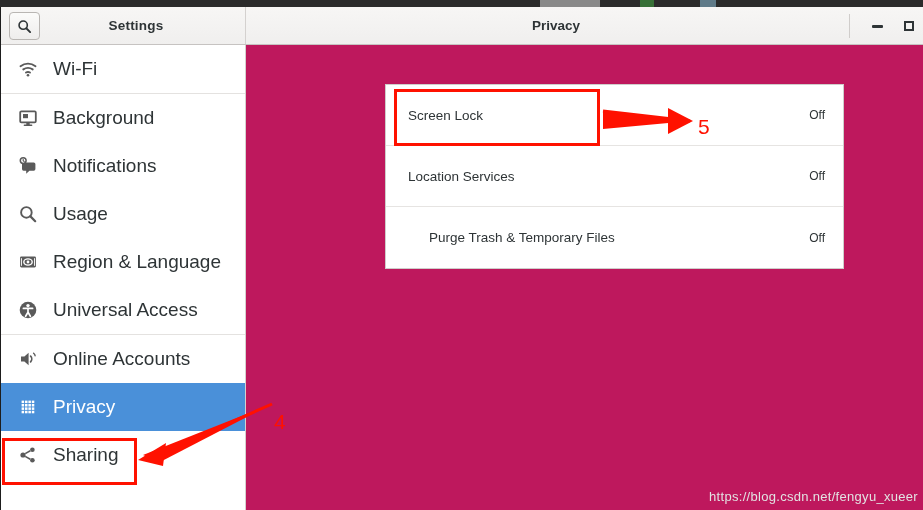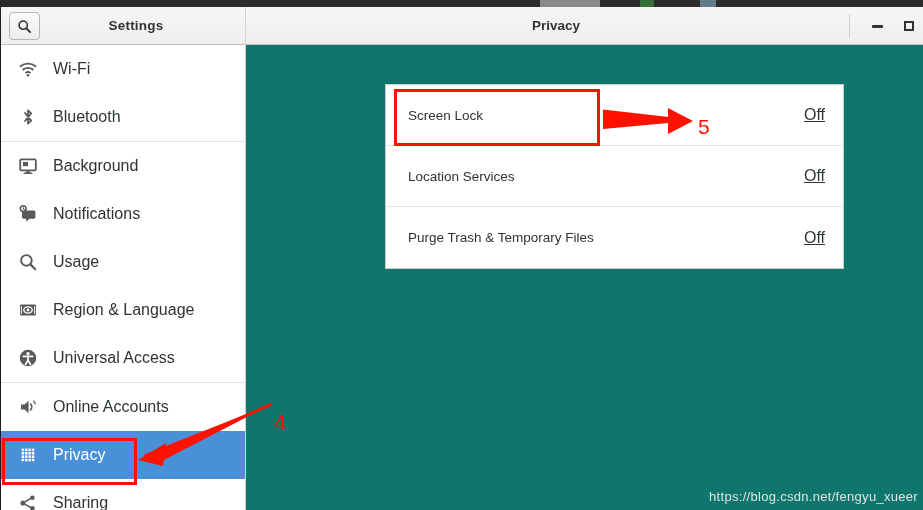--- a/index.html
+++ b/index.html
@@ -76,42 +76,42 @@
     background:#ffffff; border-right:1px solid #d4d1cf; overflow:hidden;
   }
   .side-item {
     position:relative; height:48px; display:flex; align-items:center;
     padding-left:16px; cursor:pointer;
   }
   .side-item .ico {
     width:22px; height:22px; display:flex; align-items:center; justify-content:center;
     margin-right:14px; flex:0 0 22px;
   }
-  .side-item .lbl { font-size:16px; color:#2e3436; }
+  .side-item .lbl { font-size:19px; color:#2e3436; }
   .side-item.selected { background:#4a90d9; }
   .side-item.selected .lbl { color:#ffffff; }
   .side-divider { height:1px; background:#e4e2e0; margin:0; }
 
   
   .content {
     position:absolute; left:245px; top:0; width:678px; height:465px;
-    background:#0f766e;
+    background:#be185d;
     padding-left:31px;
   }
   .panel {
     position:absolute; left:139px; top:39px; width:459px;
     background:#ffffff; border:1px solid #cfcdcb;
   }
   .prow {
     height:61px; display:flex; align-items:center; justify-content:space-between;
     padding:0 18px 0 22px; border-bottom:1px solid #e6e4e2; cursor:pointer;
   }
-  .prow:last-child { border-bottom:none; }
+  .prow:last-child { border-bottom:none;margin-left:21px; }
   .prow .ptitle { font-size:13.5px; color:#2e3436; }
-  .prow .pstate { font-size:16px; color:#2e3436;text-decoration:underline; }
+  .prow .pstate { font-size:12px; color:#2e3436; }
 
   
   .watermark {
     position:absolute; right:6px; bottom:6px;
     font-size:13px; color:#e2e2e2; letter-spacing:.3px; user-select:none;
   }
 
   
   .anno { position:absolute; pointer-events:none; }
   .anno-box { border:3px solid #ff1100; background:transparent; }
@@ -166,28 +166,20 @@
             <span class="ico">
               <svg width="20" height="20" viewBox="0 0 20 20">
                 <path d="M2.5 7.2a13 13 0 0 1 15 0" fill="none" stroke="#5a5a5a" stroke-width="1.9" stroke-linecap="round"></path>
                 <path d="M5.3 10.4a8.6 8.6 0 0 1 9.4 0" fill="none" stroke="#5a5a5a" stroke-width="1.9" stroke-linecap="round"></path>
                 <path d="M8 13.5a4 4 0 0 1 4 0" fill="none" stroke="#5a5a5a" stroke-width="1.9" stroke-linecap="round"></path>
                 <circle cx="10" cy="16.3" r="1.3" fill="#5a5a5a"></circle>
               </svg>
             </span>
             <span class="lbl">Wi-Fi</span>
           </div>
-          <div class="side-item">
-            <span class="ico">
-              <svg width="20" height="20" viewBox="0 0 20 20">
-                <path d="M7 6 L13.2 13.6 L10 16.6 L10 3.4 L13.2 6.4 L7 14" fill="none" stroke="#5a5a5a" stroke-width="1.8" stroke-linejoin="round" stroke-linecap="round"></path>
-              </svg>
-            </span>
-            <span class="lbl">Bluetooth</span>
-          </div>
           <div class="side-divider"></div>
           <div class="side-item">
             <span class="ico">
               <svg width="20" height="20" viewBox="0 0 20 20">
                 <rect x="2.2" y="3.4" width="15.6" height="11" rx="1.2" fill="none" stroke="#5a5a5a" stroke-width="1.8"></rect>
                 <rect x="5" y="6" width="5" height="4.2" fill="#5a5a5a"></rect>
                 <rect x="8.3" y="14.4" width="3.4" height="2.6" fill="#5a5a5a"></rect>
                 <rect x="5.6" y="16.5" width="8.8" height="1.6" rx=".8" fill="#5a5a5a"></rect>
               </svg>
             </span>

